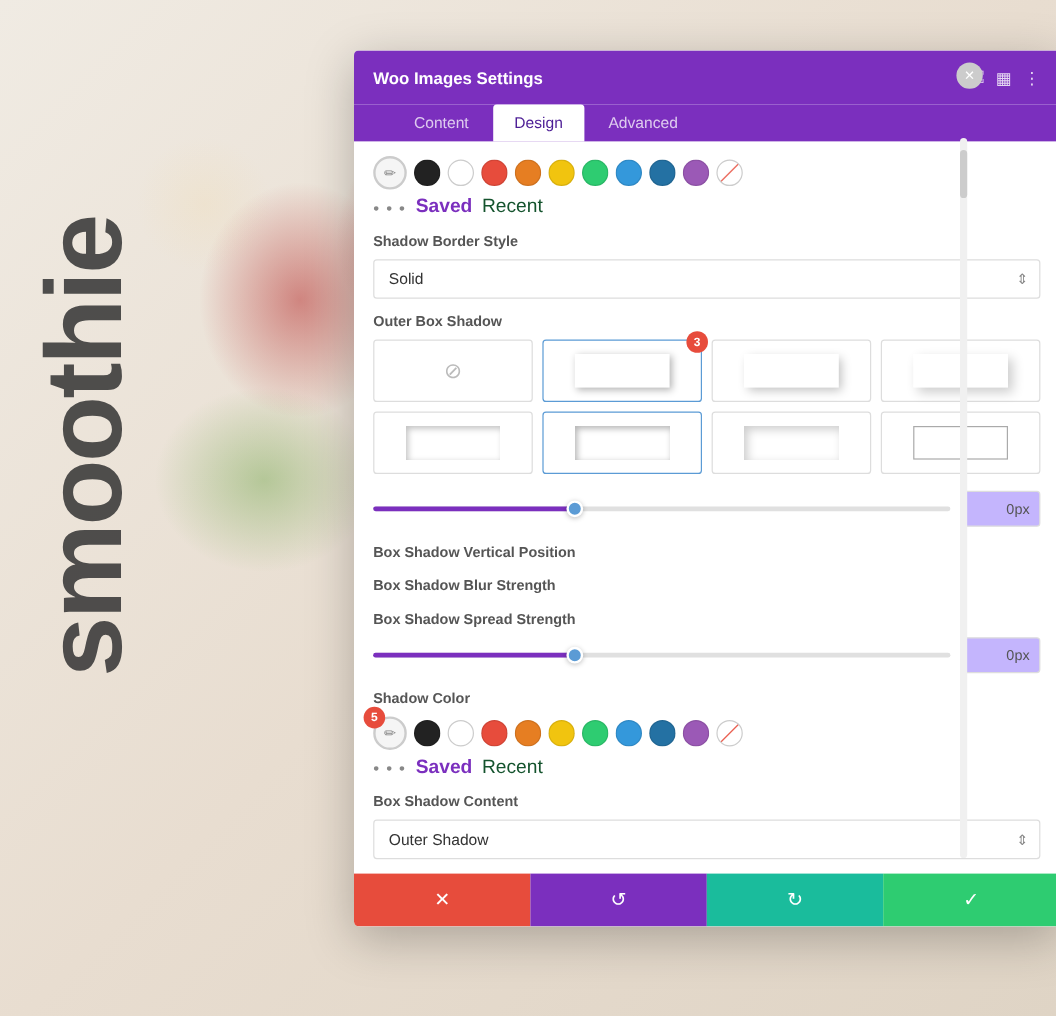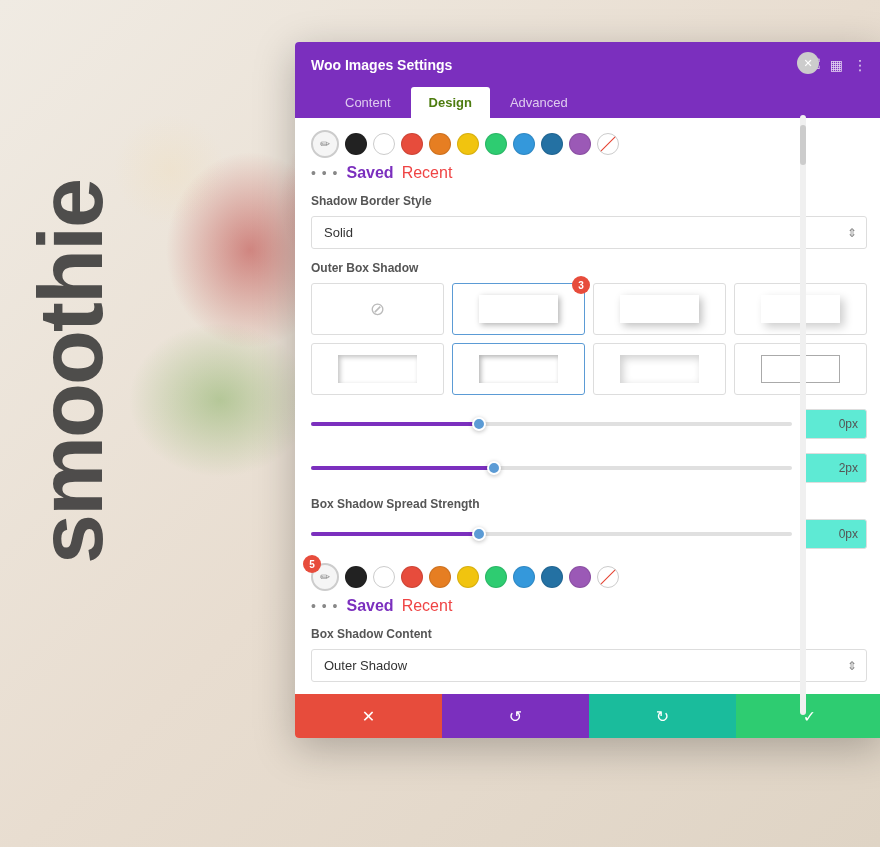--- a/index.html
+++ b/index.html
@@ -98,22 +98,22 @@
     .tab {
       padding: 8px 18px;
       font-size: 13px;
       color: rgba(255,255,255,0.75);
       cursor: pointer;
       border-radius: 3px 3px 0 0;
     }
 
     .tab.active {
       background: #fff;
-      color: #4d7c0f;
-      font-weight: 700;
+      color: #4c1d95;
+      font-weight: 400;
     }
 
     
     .panel-body {
       padding: 12px 16px;
       overflow-y: auto;
       max-height: 680px;
       background: #fff;
     }
 
@@ -152,21 +152,21 @@
       width: 22px;
       height: 22px;
       border-radius: 50%;
       cursor: pointer;
       border: 1px solid #ccc;
       background: linear-gradient(to bottom right, transparent calc(50% - 1px), #e74c3c calc(50%), transparent calc(50% + 1px)), #fff;
       position: relative;
     }
 
     .saved-label { color: #7b2fbe; font-weight: 600; }
-    .recent-label { color: #ef4444; }
+    .recent-label { color: #14532d; }
     .more-dots { color: #888; font-size: 14px; letter-spacing: 1px; cursor: pointer; }
 
     
     .section-label {
       font-size: 12px;
       font-weight: 600;
       color: #555;
       margin-bottom: 8px;
       margin-top: 12px;
     }
@@ -285,21 +285,21 @@
       height: 30px;
       border: 1px solid #ddd;
       border-radius: 3px;
       text-align: right;
       padding: 0 8px;
       font-size: 12px;
       color: #555;
       display: flex;
       align-items: center;
       justify-content: flex-end;
-      background: #5eead4;
+      background: #c4b5fd;
       position: relative;
     }
 
     
     .panel-footer {
       display: flex;
       height: 44px;
     }
 
     .footer-btn {
@@ -435,51 +435,43 @@
             <div class="slider-thumb" style="left:35%"></div>
           </div>
         </div>
         <div class="slider-value">
           <span>0px</span>
         </div>
       </div>
     </div>
 
     <div class="slider-row">
-      <div class="slider-row-inner">
-        <div class="slider-track-wrap">
-          <div class="slider-track">
-            <div class="slider-fill" style="width:38%"></div>
-            <div class="slider-thumb" style="left:38%"></div>
-          </div>
-        </div>
-        <div class="slider-value">
-          <span>2px</span>
-        </div>
-      </div>
+      <div class="section-label">Box Shadow Vertical Position</div>
     </div>
 
     <div class="slider-row">
+      <div class="section-label">Box Shadow Blur Strength</div>
     </div>
 
     <div class="slider-row">
       <div class="section-label">Box Shadow Spread Strength</div>
       <div class="slider-row-inner">
         <div class="slider-track-wrap">
           <div class="slider-track">
             <div class="slider-fill" style="width:35%"></div>
             <div class="slider-thumb" style="left:35%"></div>
           </div>
         </div>
         <div class="slider-value">
           <span>0px</span>
         </div>
       </div>
     </div>
 
+    <div class="section-label">Shadow Color</div>
     <div class="color-picker-row" style="position:relative;">
       <div style="position:relative;">
         <div class="badge-circle" style="position:absolute;top:-8px;left:-8px;z-index:2;">5</div>
         <div class="color-btn-pencil">✏</div>
       </div>
       <div class="color-swatch" style="background:#222"></div>
       <div class="color-swatch" style="background:#fff; border:1px solid #ccc;"></div>
       <div class="color-swatch" style="background:#e74c3c"></div>
       <div class="color-swatch" style="background:#e67e22"></div>
       <div class="color-swatch" style="background:#f1c40f"></div>

